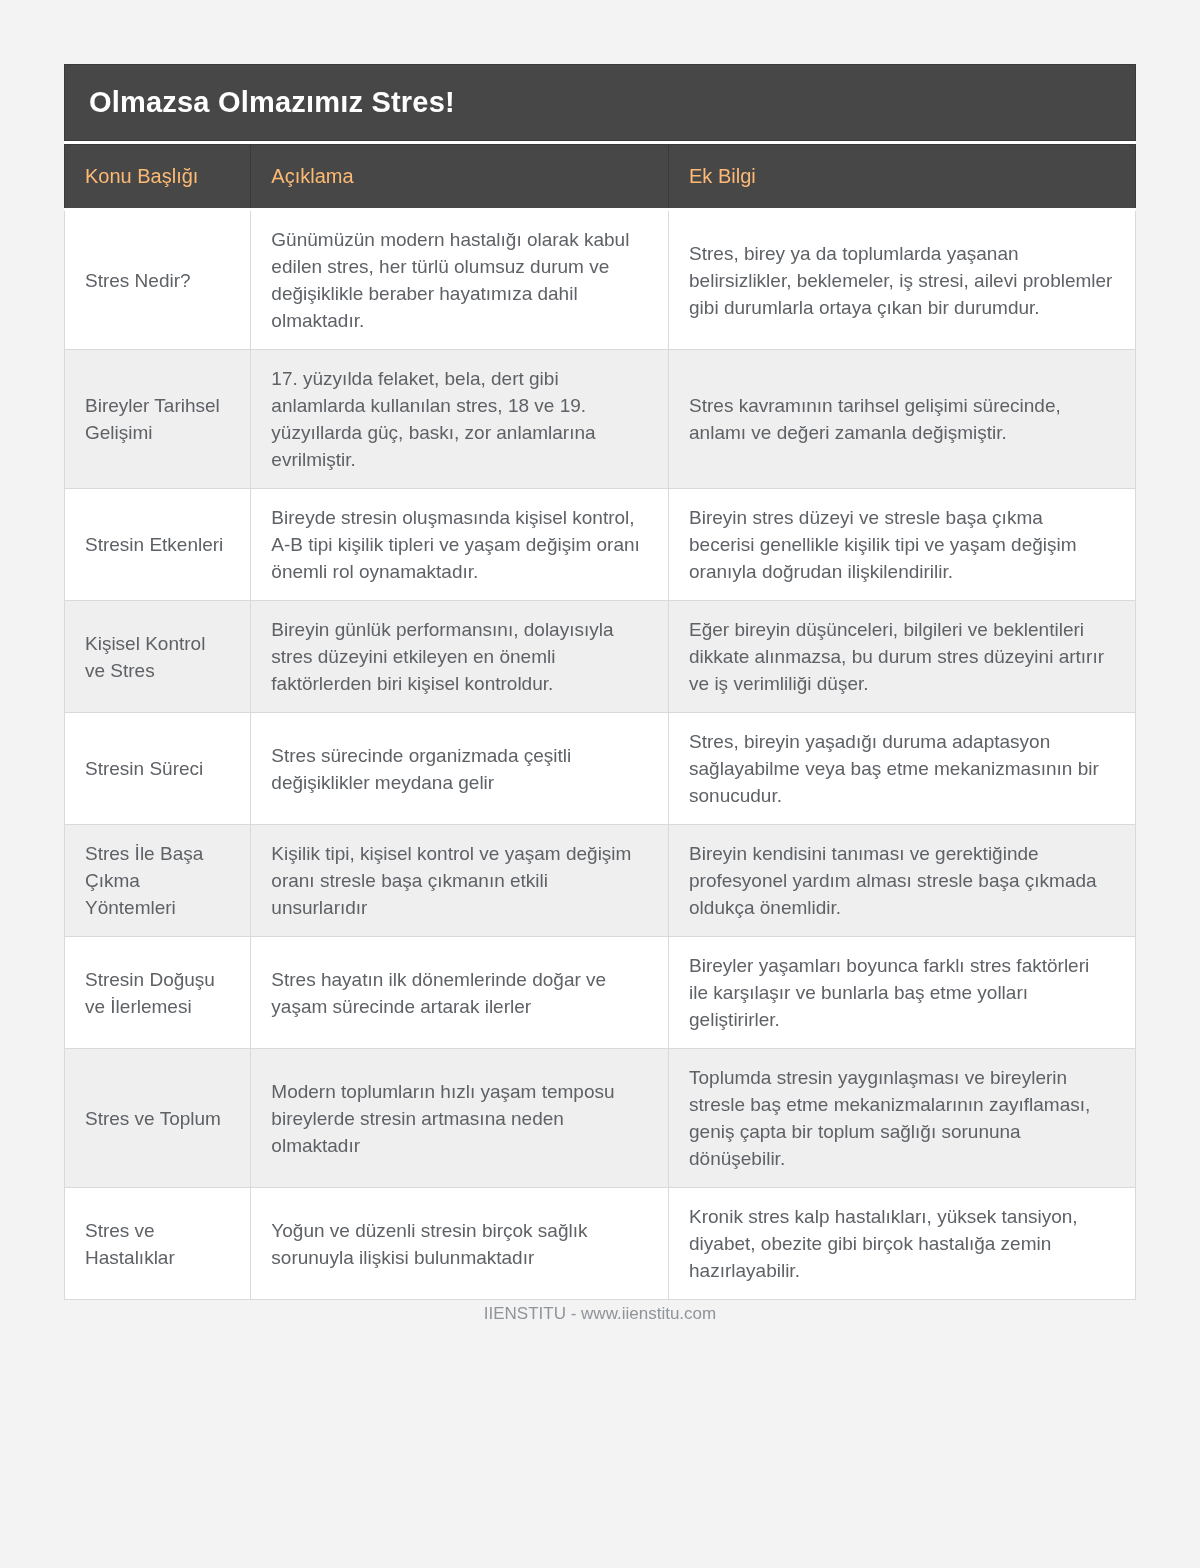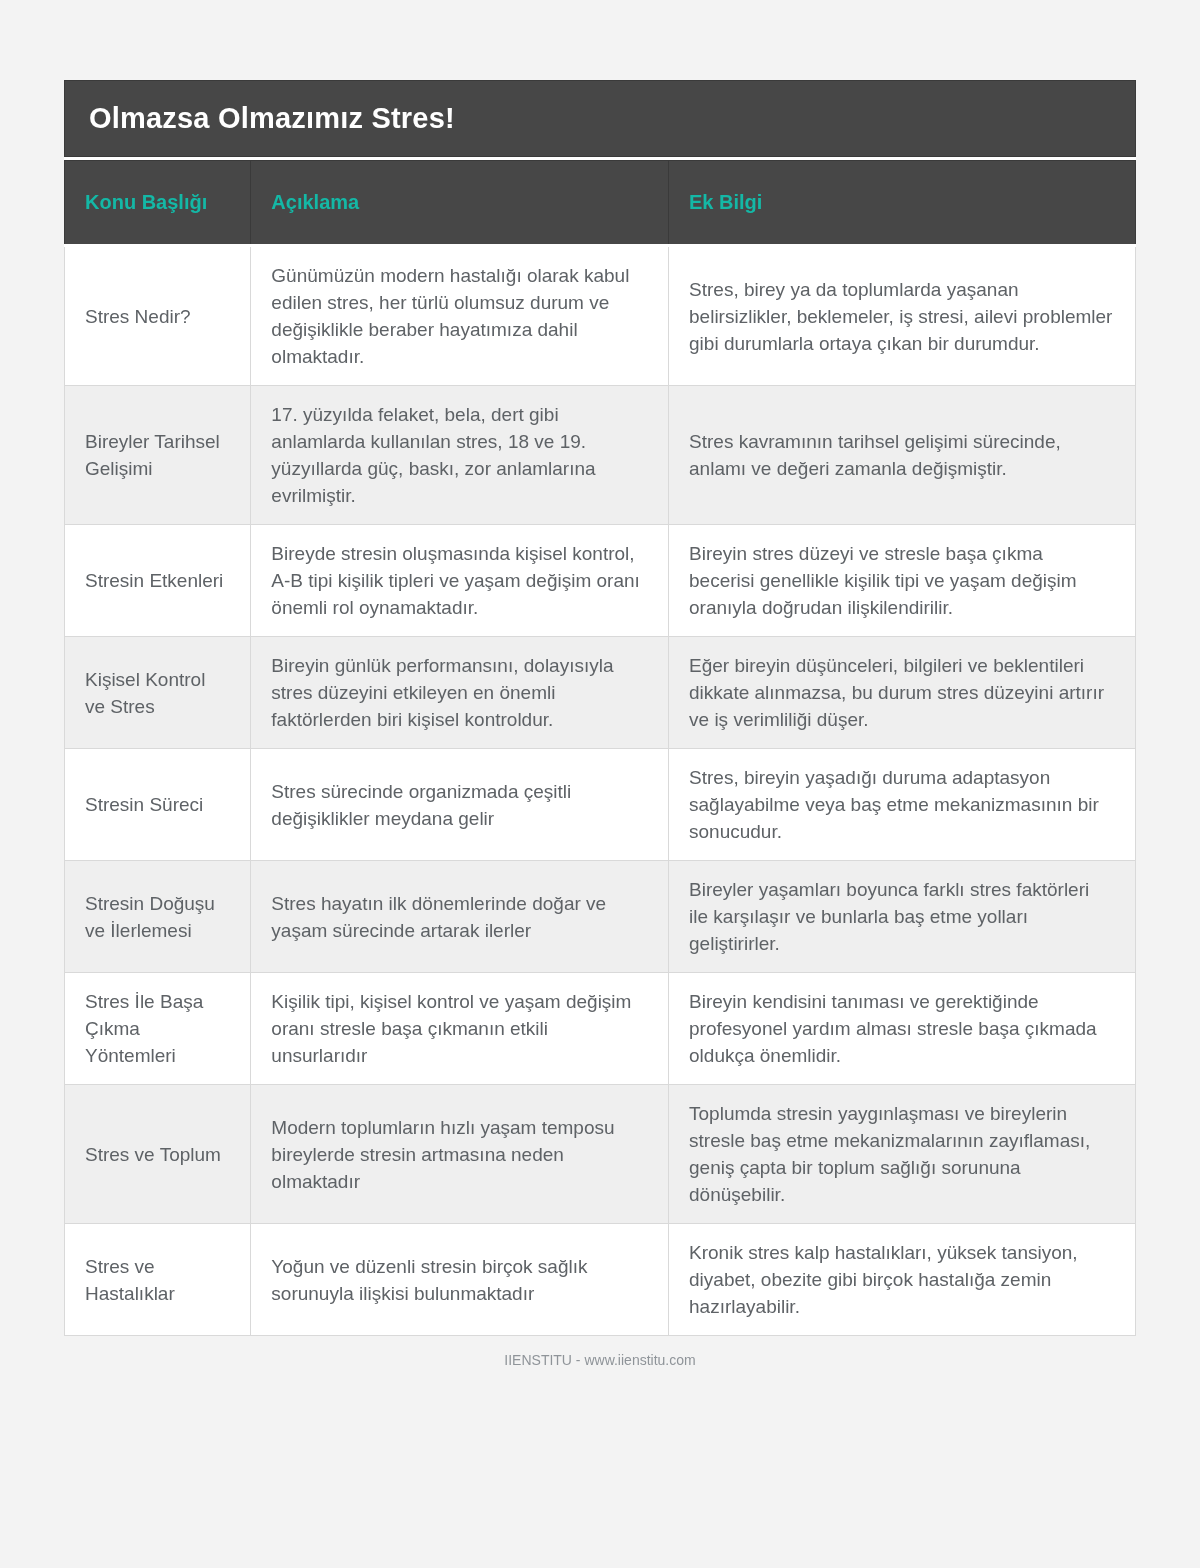--- a/index.html
+++ b/index.html
@@ -6,21 +6,21 @@
   .page {
     width: 1200px;
     height: 1568px;
     background: #f3f3f3;
     font-family: "Liberation Sans", "DejaVu Sans", sans-serif;
     overflow: hidden;
     box-sizing: border-box;
   }
   .card {
     width: 1072px;
-    margin: 80px auto 0 auto;
+    margin: 64px auto 0 auto;
     background: #ffffff;
     border-radius: 28px;
   }
   .title-bar {
     background: #474747;
     border: 1px solid #3a3a3a;
     color: #ffffff;
     font-size: 29px;
     font-weight: bold;
     padding: 21px 24px;
@@ -29,46 +29,46 @@
   }
   table.info-table {
     width: 100%;
     border-collapse: collapse;
     table-layout: fixed;
   }
   table.info-table thead th {
     background: #474747;
     border: 1px solid #3a3a3a;
     border-bottom: 3px solid #ffffff;
-    color: #14b8a6;
+    color: #fdba74;
     font-size: 20px;
-    font-weight: bold;
+    font-weight: normal;
     text-align: left;
-    padding: 30px 20px;
+    padding: 20px 20px;
   }
   table.info-table thead th + th { border-left: 1px solid #fca5a5; }
   table.info-table col.c-topic { width: 17.4%; }
   table.info-table col.c-desc  { width: 39.0%; }
   table.info-table col.c-extra { width: 43.6%; }
   table.info-table tbody td {
     border: 1px solid #d9d9d9;
     background: #ffffff;
     color: #5e6266;
     font-size: 19px;
     line-height: 27px;
     vertical-align: middle;
     padding: 15px 22px 15px 20px;
     word-wrap: break-word;
   }
   table.info-table tbody tr:nth-child(even) td { background: #efefef; }
   .footer {
     text-align: center;
-    margin-top: 16px;
+    margin-top: 4px;
     color: #8f9499;
-    font-size: 14px;
+    font-size: 17px;
   }
 </style>
 </head>
 <body>
 
 <div class="page">
   <div class="card">
     <div class="title-bar">Olmazsa Olmazımız Stres!</div>
     <table class="info-table">
       <colgroup>
@@ -103,28 +103,28 @@
           <td>Kişisel Kontrol ve Stres</td>
           <td>Bireyin günlük performansını, dolayısıyla stres düzeyini etkileyen en önemli faktörlerden biri kişisel kontroldur.</td>
           <td>Eğer bireyin düşünceleri, bilgileri ve beklentileri dikkate alınmazsa, bu durum stres düzeyini artırır ve iş verimliliği düşer.</td>
         </tr>
         <tr>
           <td>Stresin Süreci</td>
           <td>Stres sürecinde organizmada çeşitli değişiklikler meydana gelir</td>
           <td>Stres, bireyin yaşadığı duruma adaptasyon sağlayabilme veya baş etme mekanizmasının bir sonucudur.</td>
         </tr>
         <tr>
+          <td>Stres İle Başa Çıkma Yöntemleri</td>
+          <td>Kişilik tipi, kişisel kontrol ve yaşam değişim oranı stresle başa çıkmanın etkili unsurlarıdır</td>
+          <td>Bireyin kendisini tanıması ve gerektiğinde profesyonel yardım alması stresle başa çıkmada oldukça önemlidir.</td>
+        </tr>
+        <tr>
           <td>Stresin Doğuşu ve İlerlemesi</td>
           <td>Stres hayatın ilk dönemlerinde doğar ve yaşam sürecinde artarak ilerler</td>
           <td>Bireyler yaşamları boyunca farklı stres faktörleri ile karşılaşır ve bunlarla baş etme yolları geliştirirler.</td>
-        </tr>
-        <tr>
-          <td>Stres İle Başa Çıkma Yöntemleri</td>
-          <td>Kişilik tipi, kişisel kontrol ve yaşam değişim oranı stresle başa çıkmanın etkili unsurlarıdır</td>
-          <td>Bireyin kendisini tanıması ve gerektiğinde profesyonel yardım alması stresle başa çıkmada oldukça önemlidir.</td>
         </tr>
         <tr>
           <td>Stres ve Toplum</td>
           <td>Modern toplumların hızlı yaşam temposu bireylerde stresin artmasına neden olmaktadır</td>
           <td>Toplumda stresin yaygınlaşması ve bireylerin stresle baş etme mekanizmalarının zayıflaması, geniş çapta bir toplum sağlığı sorununa dönüşebilir.</td>
         </tr>
         <tr>
           <td>Stres ve Hastalıklar</td>
           <td>Yoğun ve düzenli stresin birçok sağlık sorunuyla ilişkisi bulunmaktadır</td>
           <td>Kronik stres kalp hastalıkları, yüksek tansiyon, diyabet, obezite gibi birçok hastalığa zemin hazırlayabilir.</td>

